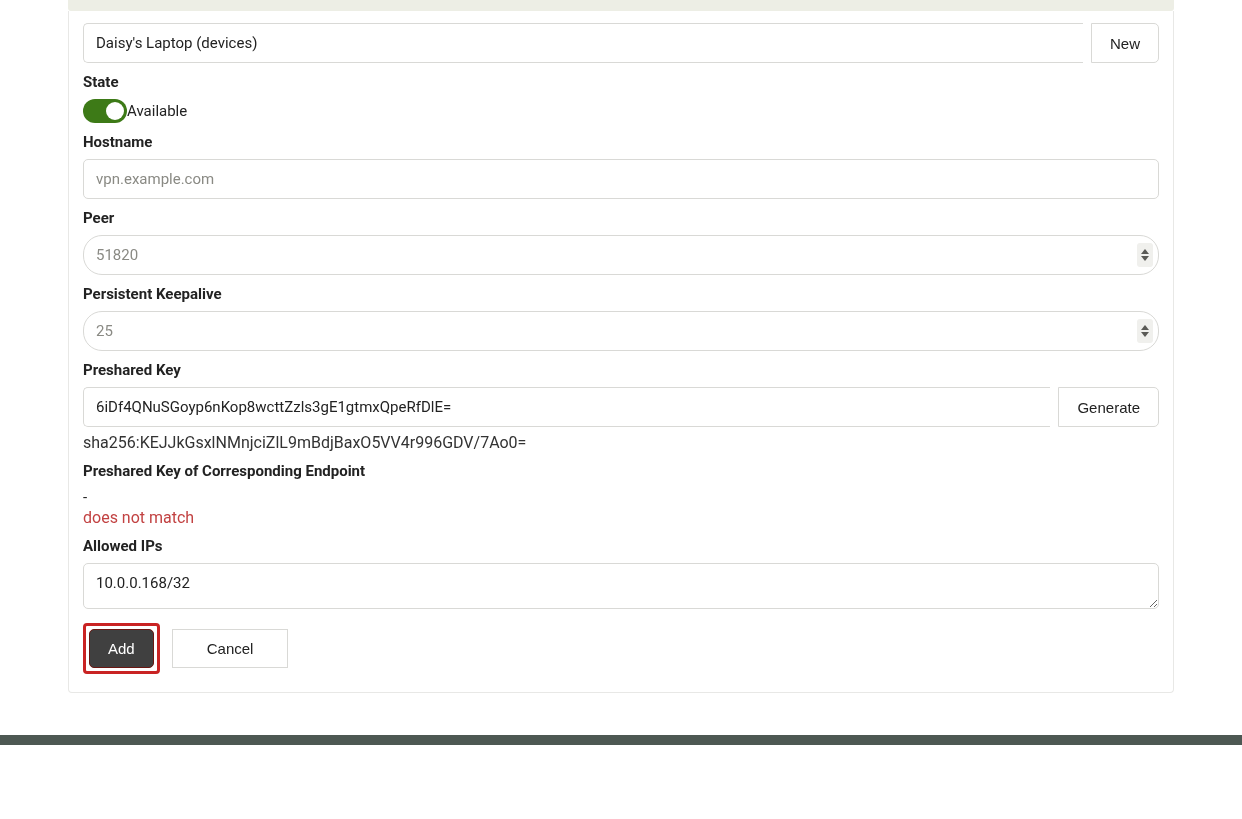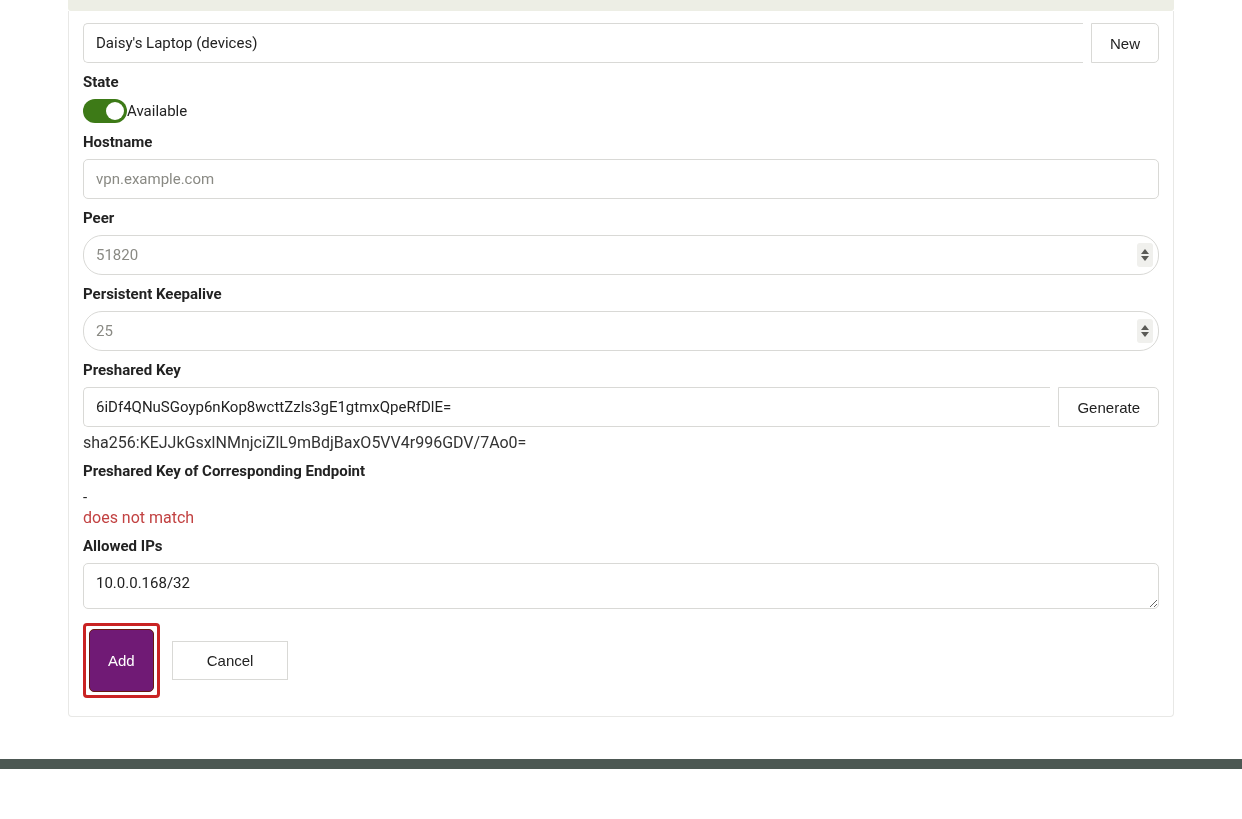--- a/index.html
+++ b/index.html
@@ -151,25 +151,25 @@
     height: 46px;
   }
 
   .actions {
     display: flex;
     gap: 12px;
     margin-top: 14px;
     align-items: center;
   }
   .btn-primary {
-    background: #701a75;
+    background: #404040;
     color: #ffffff;
     border: 1px solid #6a1712;
     border-radius: 5px;
-    padding: 22px 18px;
+    padding: 10px 18px;
     font-size: 15px;
     cursor: pointer;
   }
   .btn-secondary {
     background: #fff;
     color: #222;
     border: 1px solid #d9d9d6;
     border-radius: 0;
     padding: 10px 34px;
     font-size: 15px;

